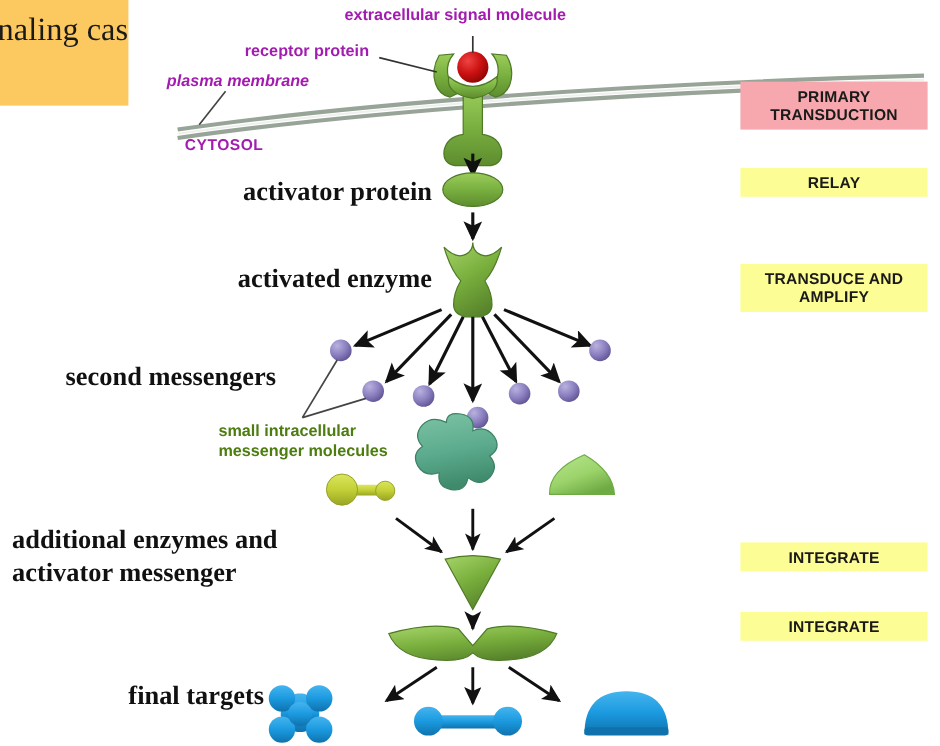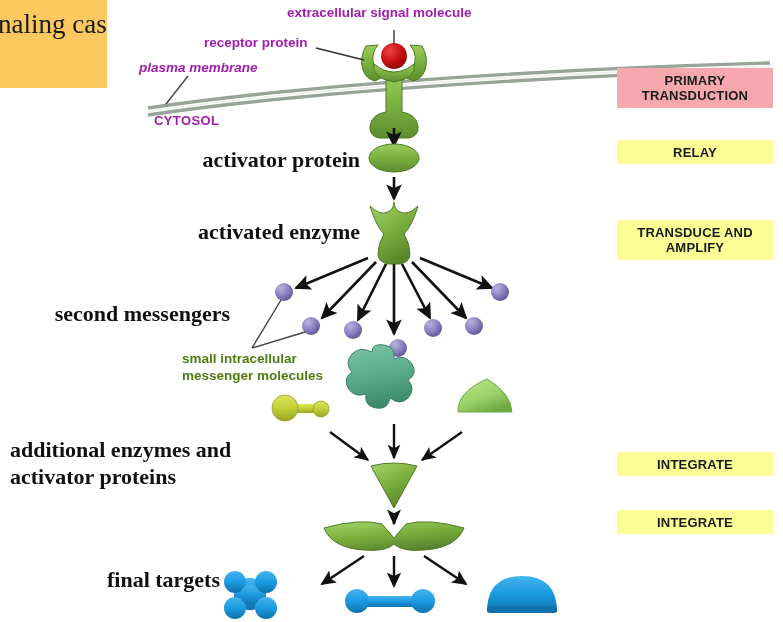--- a/index.html
+++ b/index.html
@@ -274,21 +274,21 @@
 
   <div class="callout dark" style="left:287px; top:4px;">extracellular signal molecule</div>
   <div class="callout dark" style="left:204px; top:34px;">receptor protein</div>
   <div class="callout dark" style="left:139px; top:59px;font-style:italic;">plasma membrane</div>
   <div class="callout dark" style="left:154px; top:112px; font-size:13px; letter-spacing:0.4px;">CYTOSOL</div>
 
   <div class="stage-label" style="left:130px; top:146px; width:230px;">activator protein</div>
   <div class="stage-label" style="left:120px; top:218px; width:240px;">activated enzyme</div>
   <div class="stage-label" style="left:-8px; top:300px; width:238px;">second messengers</div>
   <div class="stage-label" style="left:10px; top:436px; width:300px; text-align:left;">additional enzymes and
-activator proteins</div>
+activator messenger</div>
   <div class="stage-label" style="left:20px; top:566px; width:200px;">final targets</div>
 
   <div class="callout" style="left:182px; top:350px;">small intracellular
 messenger molecules</div>
 
   <div class="phase-box phase-pink" style="top:68px; height:40px;">PRIMARY
 TRANSDUCTION</div>
   <div class="phase-box phase-yellow" style="top:140px; height:24px;">RELAY</div>
   <div class="phase-box phase-yellow" style="top:204px; height:40px;margin-top:16px;">TRANSDUCE AND
 AMPLIFY</div>

